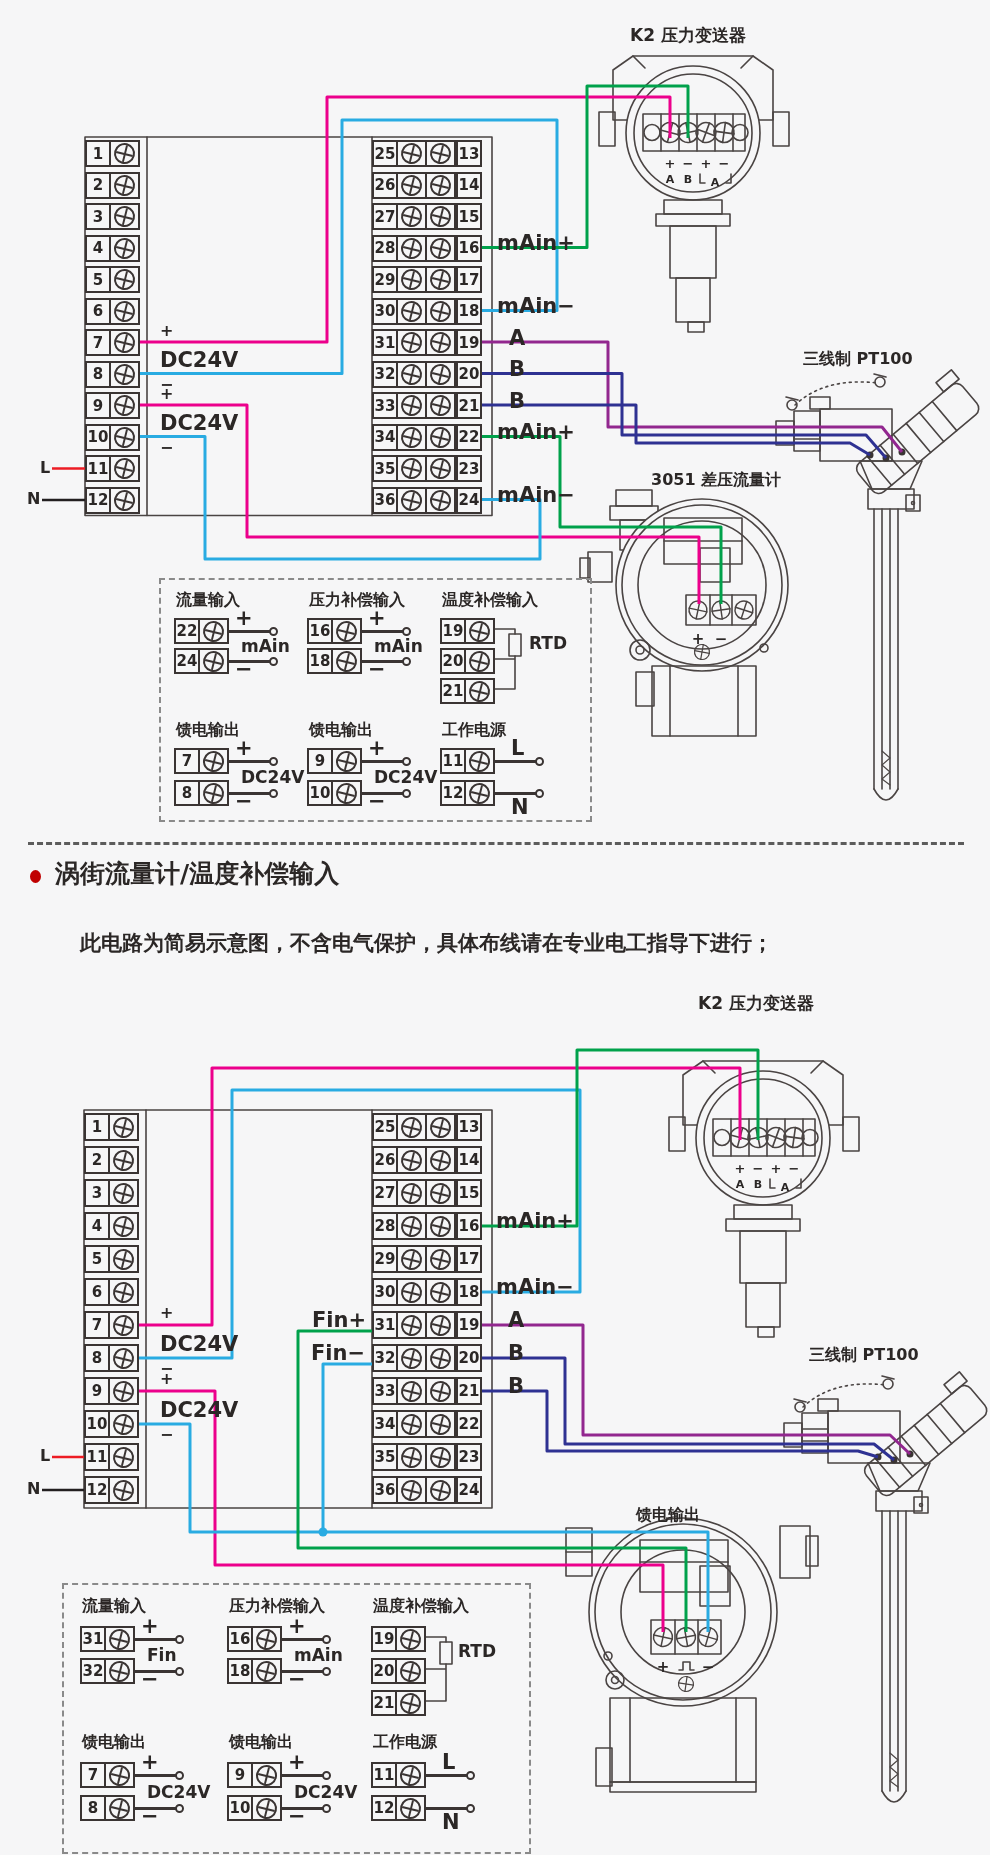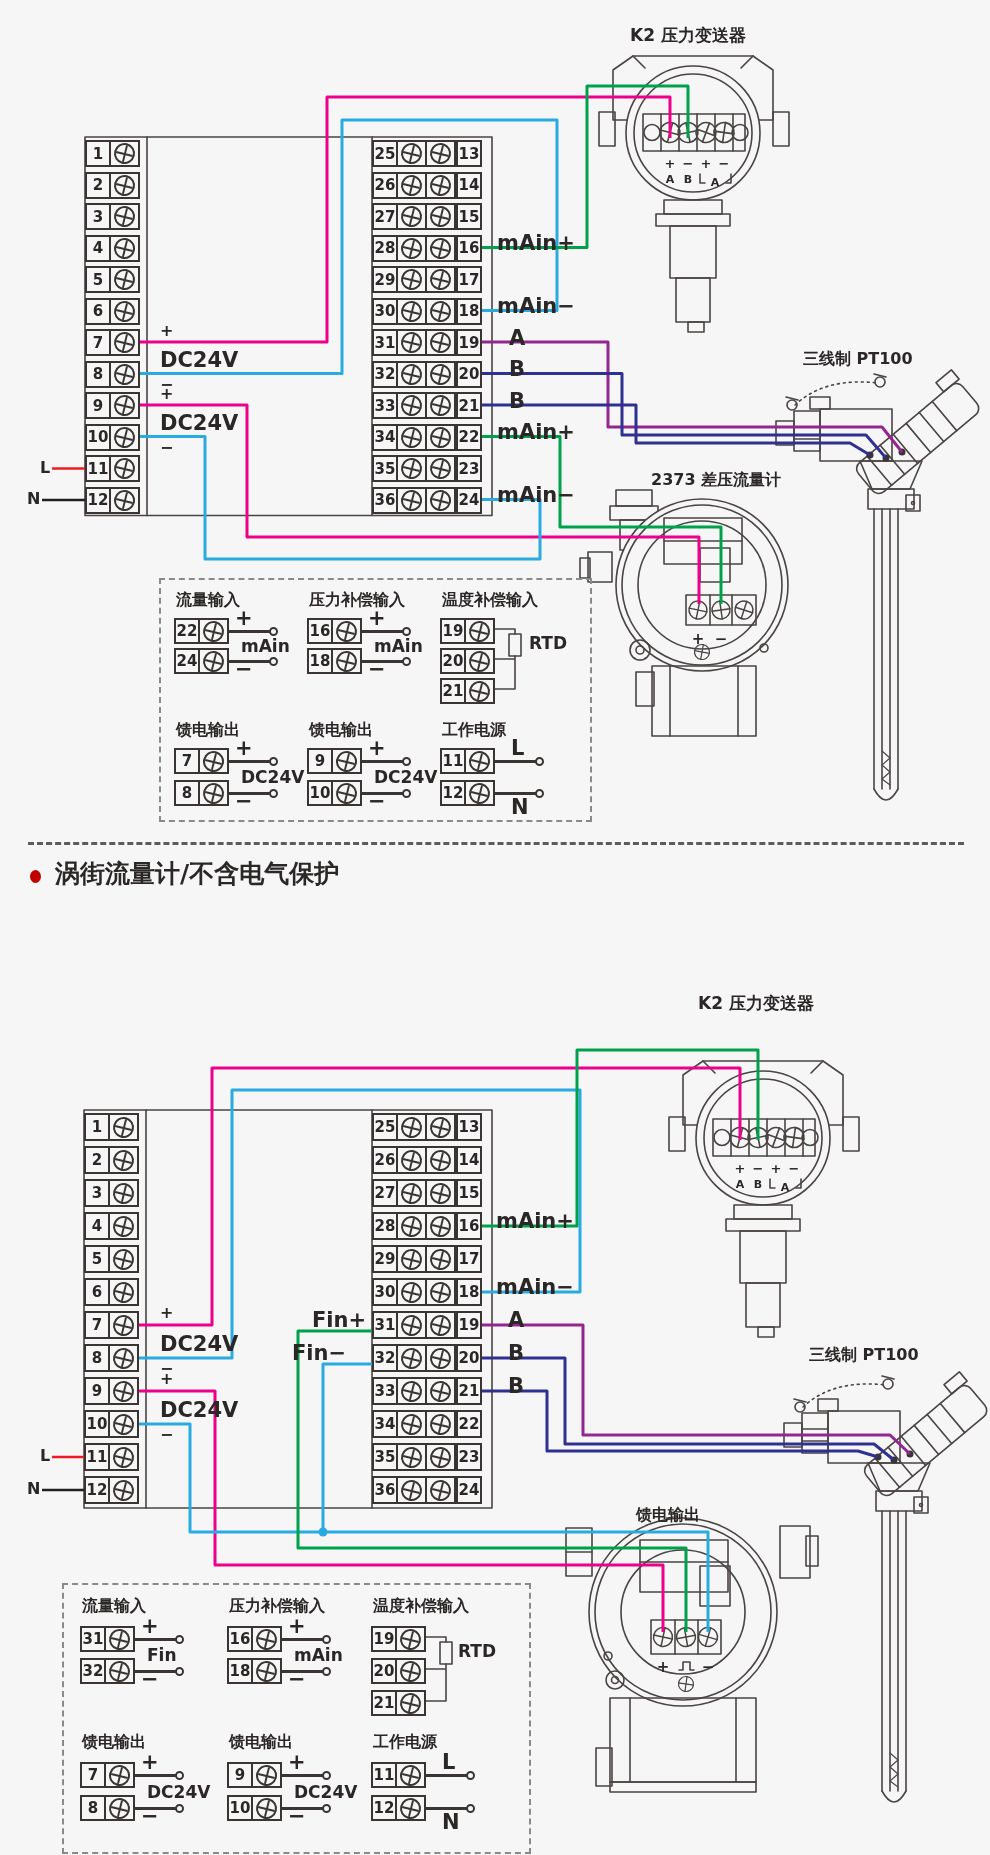--- a/index.html
+++ b/index.html
@@ -233,29 +233,30 @@
       <path d="M452,1325 H583 V1435 H890 L910,1454" stroke="#92278f"></path>
       <path d="M452,1358 H565 V1444 H874 L894,1460" stroke="#2e3192"></path>
       <path d="M452,1391 H547 V1451 H858 L878,1457" stroke="#2e3192"></path>
       <path stroke-width="2.5" d="M52,1457 H122" stroke="#ed1c24"></path>
       <path stroke-width="2.5" d="M42,1490 H122" stroke="#231f20"></path>
       <circle cx="323" cy="1532" r="4.5" stroke="none" fill="#29abe2"></circle>
     </g>
   </svg>
 
   <div class="lbl f17" style="left:630px;top:24px">K2 压力变送器</div>
-  <div class="lbl f16" style="left:651px;top:470px">2373 差压流量计</div>
+  <div class="lbl f16" style="left:651px;top:470px">3051 差压流量计</div>
   <div class="lbl f16" style="left:803px;top:349px">三线制 PT100</div>
   <div class="lbl f17" style="left:698px;top:992px">K2 压力变送器</div>
   <div class="lbl f16" style="left:636px;top:1505px">馈电输出</div>
   <div class="lbl f16" style="left:809px;top:1345px">三线制 PT100</div>
 
   <div class="sep" style="left:28px;top:842px;width:936px"></div>
   <div class="bullet" style="left: 30px; top: 870px; background: rgb(192, 0, 0);" id="bullet"></div>
-  <div class="lbl f25" style="left:55px;top:857px">涡街流量计/不含电气保护</div>
+  <div class="lbl f25" style="left:55px;top:857px">涡街流量计/温度补偿输入</div>
+  <div class="lbl f21" style="left:80px;top:929px">此电路为简易示意图，不含电气保护，具体布线请在专业电工指导下进行；</div>
 
   <div class="legend" style="left:159px;top:578px;width:429px;height:240px" id="legend_top">
       <div class="lbl f16" style="left:15px;top:10px">流量输入</div>
       <div class="trow" style="left:13px;top:38px;height:26px">
               <div class="tcell num">22</div>
               <div class="tcell scell">
           <span class="sg"></span>
         </div>
             </div>
       <div class="hline" style="left:68px;top:50px;width:42px"></div>
@@ -891,21 +892,21 @@
     <div class="lbl f15" style="left:160px;top:411.25px">DC24V</div>
     <div class="lbl f16" style="left:160px;top:438px">−</div>
     <div class="lbl f16" style="left:40px;top:457.5px">L</div>
     <div class="lbl f16" style="left:27px;top:489px">N</div>
     <div class="lbl f15" style="left:496px;top:1209px">mAin+</div>
     <div class="lbl f15" style="left:496px;top:1275px">mAin−</div>
     <div class="lbl f15" style="left:508px;top:1308px">A</div>
     <div class="lbl f15" style="left:508px;top:1341px">B</div>
     <div class="lbl f15" style="left:508px;top:1374px">B</div>
     <div class="lbl f15" style="left:288px;width:78px;text-align:right;top:1308px">Fin+</div>
-    <div class="lbl f15" style="left:280px;width:78px;text-align:center;top:1341px">Fin−</div>
+    <div class="lbl f15" style="left:287px;width:78px;text-align:right;top:1341px">Fin−</div>
     <div class="lbl f16" style="left:160px;top:1303px">+</div>
     <div class="lbl f15" style="left:160px;top:1331.5px">DC24V</div>
     <div class="lbl f16" style="left:160px;top:1359px">−</div>
     <div class="lbl f16" style="left:160px;top:1369px">+</div>
     <div class="lbl f15" style="left:160px;top:1397.5px">DC24V</div>
     <div class="lbl f16" style="left:160px;top:1425px">−</div>
     <div class="lbl f16" style="left:40px;top:1446px">L</div>
     <div class="lbl f16" style="left:27px;top:1479px">N</div>
 </div>
 

